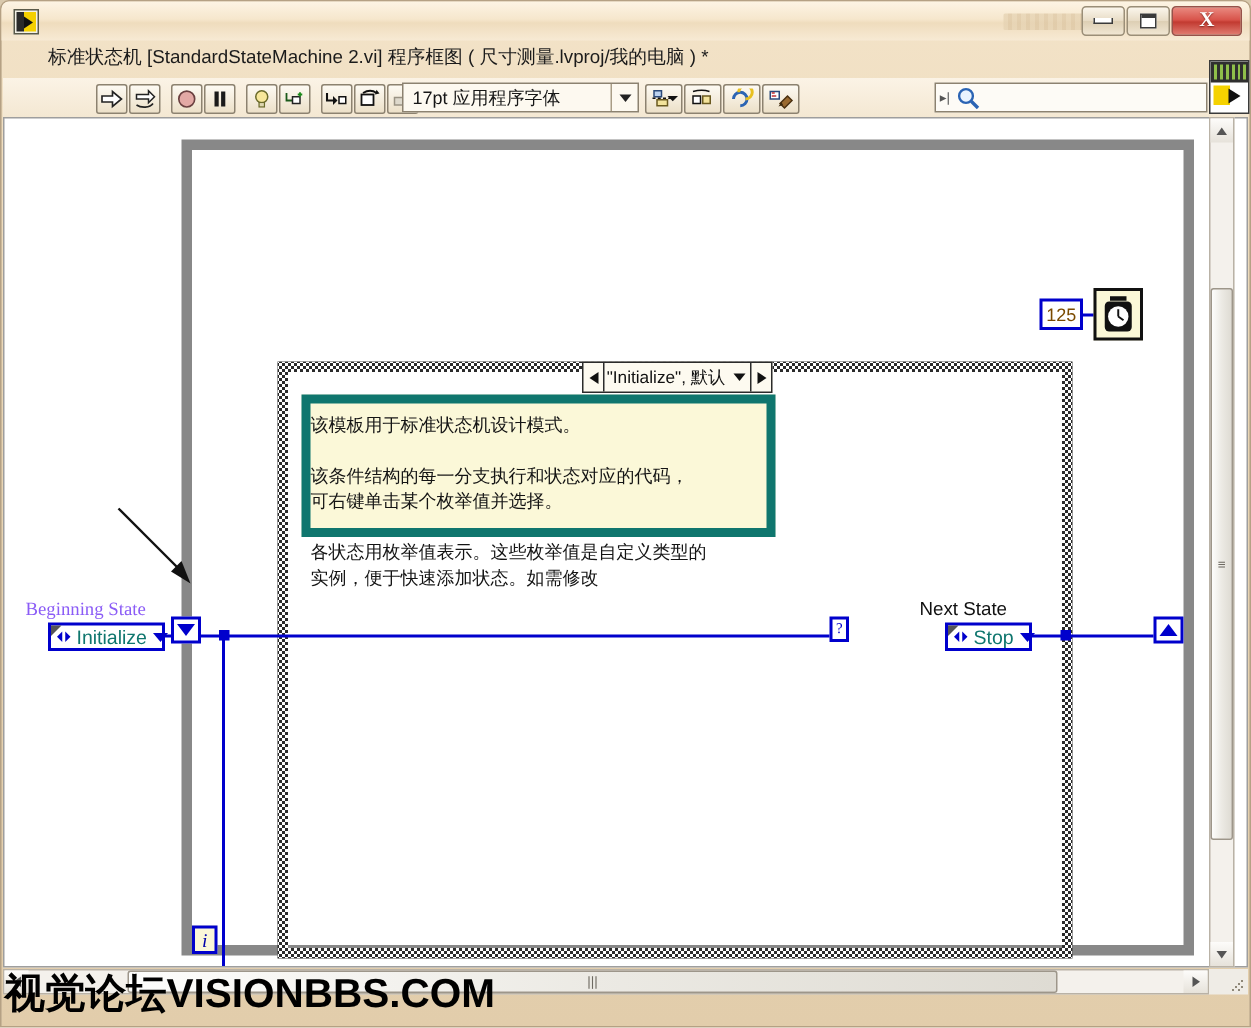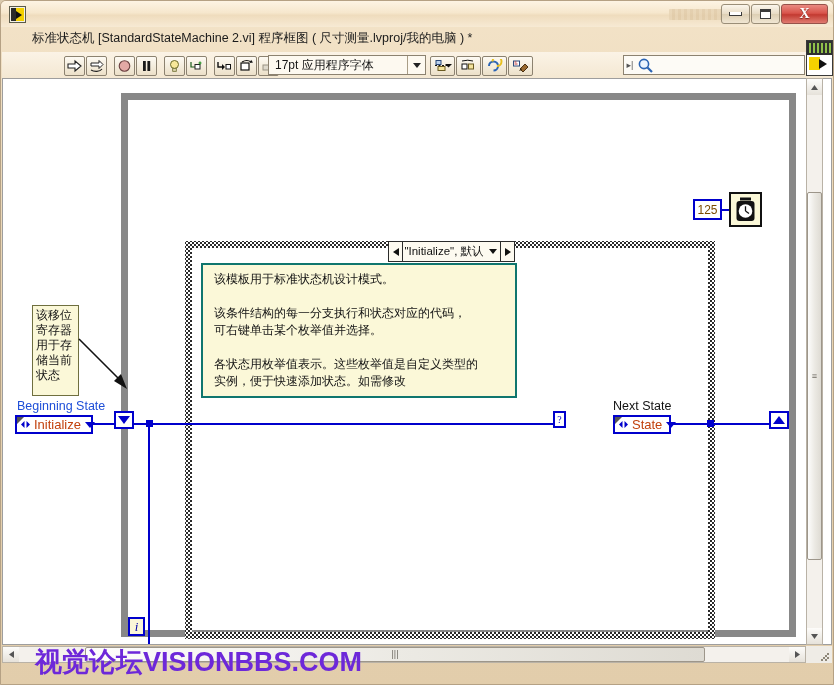--- a/index.html
+++ b/index.html
@@ -181,46 +181,46 @@
   .dd-caret{width:0;height:0;border-left:4px solid transparent;border-right:4px solid transparent;border-top:5px solid #111;}
   .case-qterm{
     position:absolute;left:550px;top:332px;width:13px;height:17px;
     border:2px solid #0000cc;box-sizing:border-box;background:#ffffff;
     display:flex;align-items:center;justify-content:center;
     font-size:10px;color:#0000cc;font-family:"Liberation Serif",serif;z-index:6;
   }
 
   
   .comment{
-    position:absolute;left:198px;top:184px;width:316px;height:135px;
-    background:#fbf8d8;border:2px solid #0f766e;box-sizing:border-box;
-    padding:6px 11px;font-size:12px;color:#141414;line-height:17px;z-index:4;
+    position:absolute;left:198px;top:184px;width:316px;height:95px;
+    background:#fbf8d8;border:6px solid #0f766e;box-sizing:border-box;
+    padding:6px 0;font-size:12px;color:#141414;line-height:17px;z-index:4;
   }
   .comment .b{font-weight:bold;}
 
   
   .callout{
     position:absolute;left:29px;top:226px;width:47px;height:91px;
     background:#fbf8d8;border:1px solid #6f6f3f;box-sizing:border-box;
     padding:2px 3px;font-size:12px;line-height:15px;color:#141414;
   }
   .callout-arrow{position:absolute;left:74px;top:258px;}
 
   .lbl-begin{
-    position:absolute;left:14px;top:320px;font-size:12.5px;color:#1d4ed8;white-space:nowrap;
+    position:absolute;left:14px;top:320px;font-size:12.5px;color:#8b5cf6;white-space:nowrap;font-family:Liberation Serif, serif;
   }
   .lbl-next{
     position:absolute;left:610px;top:320px;font-size:12.5px;color:#111;white-space:nowrap;
   }
 
   
   .enumc{
     position:absolute;height:19px;border:2px solid #0000cc;box-sizing:border-box;
     background:#ffffff;display:flex;align-items:center;padding:0 3px;
-    font-size:13px;color:#c2410c;white-space:nowrap;
+    font-size:13px;color:#0f766e;white-space:nowrap;margin-left:17px;
   }
   .enumc .updn{margin-right:3px;display:flex;align-items:center;}
   .enumc .txt{flex:1;}
   .enumc .cv{margin-left:4px;width:0;height:0;
      border-left:5px solid transparent;border-right:5px solid transparent;border-top:6px solid #0000cc;}
   .enumc .corner{
     position:absolute;left:0;top:0;width:0;height:0;
     border-top:7px solid #555;border-right:7px solid transparent;
   }
   .e-init{left:12px;top:336px;width:78px;}
@@ -268,23 +268,22 @@
        radial-gradient(circle 1px at 2px 8px,#8e8778 99%,transparent),
        radial-gradient(circle 1px at 6px 8px,#8e8778 99%,transparent),
        radial-gradient(circle 1px at 8px 6px,#8e8778 99%,transparent),
        radial-gradient(circle 1px at 8px 2px,#8e8778 99%,transparent),
        radial-gradient(circle 1px at 6px 4px,#8e8778 99%,transparent),
        radial-gradient(circle 1px at 4px 6px,#8e8778 99%,transparent);}
 
   
   .watermark{
     position:absolute;left:3px;top:644px;font-size:27px;font-weight:bold;
-    color:#6d28d9;white-space:nowrap;letter-spacing:0px;
+    color:#000000;white-space:nowrap;letter-spacing:0px;
     font-family:"Liberation Sans",sans-serif;
-    margin-left:32px;
   }
 </style>
 </head>
 <body>
 
 <div id="app">
   <div class="winframe"></div>
 
   <div class="titlebar">
     <div class="vi-icon">
@@ -457,21 +456,20 @@
       <div class="comment">
         <div>该模板用于标准状态机设计模式。</div>
         <div>&nbsp;</div>
         <div>该条件结构的每一分支执行和状态对应的代码，</div>
         <div>可右键单击某个枚举值并选择。</div>
         <div>&nbsp;</div>
         <div>各状态用枚举值表示。这些枚举值是自定义类型的</div>
         <div>实例，便于快速添加状态。如需修改</div>
       </div>
 
-      <div class="callout">该移位寄存器用于存储当前状态</div>
       <svg class="callout-arrow" width="62" height="62" viewBox="0 0 62 62">
         <path d="M2 2 L46 46" stroke="#111" stroke-width="1.6" fill="none"></path>
         <path d="M50 52 L37 44 L44 37 Z" fill="#111"></path>
       </svg>
 
       <div class="lbl-begin">Beginning State</div>
       <div class="lbl-next">Next State</div>
 
       <div class="wire wh" style="left:88px;top:344px;width:26px;"></div>
       <div class="wire wh" style="left:129px;top:344px;width:424px;"></div>
@@ -505,21 +503,21 @@
       </div>
 
       <div class="enumc e-next">
         <span class="corner"></span>
         <span class="updn">
           <svg width="11" height="9" viewBox="0 0 11 9">
               <path d="M4.5 1 L1 4.5 L4.5 8 Z" fill="#0000cc"></path>
               <path d="M6.5 1 L10 4.5 L6.5 8 Z" fill="#0000cc"></path>
             </svg>
         </span>
-        <span class="txt">State</span>
+        <span class="txt">Stop</span>
         <span class="cv"></span>
       </div>
 
       <div class="num-const">125</div>
       <div class="wait-node">
         <svg width="24" height="26" viewBox="0 0 24 26">
           <rect x="6" y="0.5" width="11" height="3" fill="#111"></rect>
           <rect x="2.5" y="4" width="18" height="20" rx="3" fill="#111"></rect>
           <circle cx="11.5" cy="14" r="6.8" fill="#fff"></circle>
           <path d="M11.5 14 V9.2 M11.5 14 L15 16.5" stroke="#111" stroke-width="1.3" fill="none"></path>

